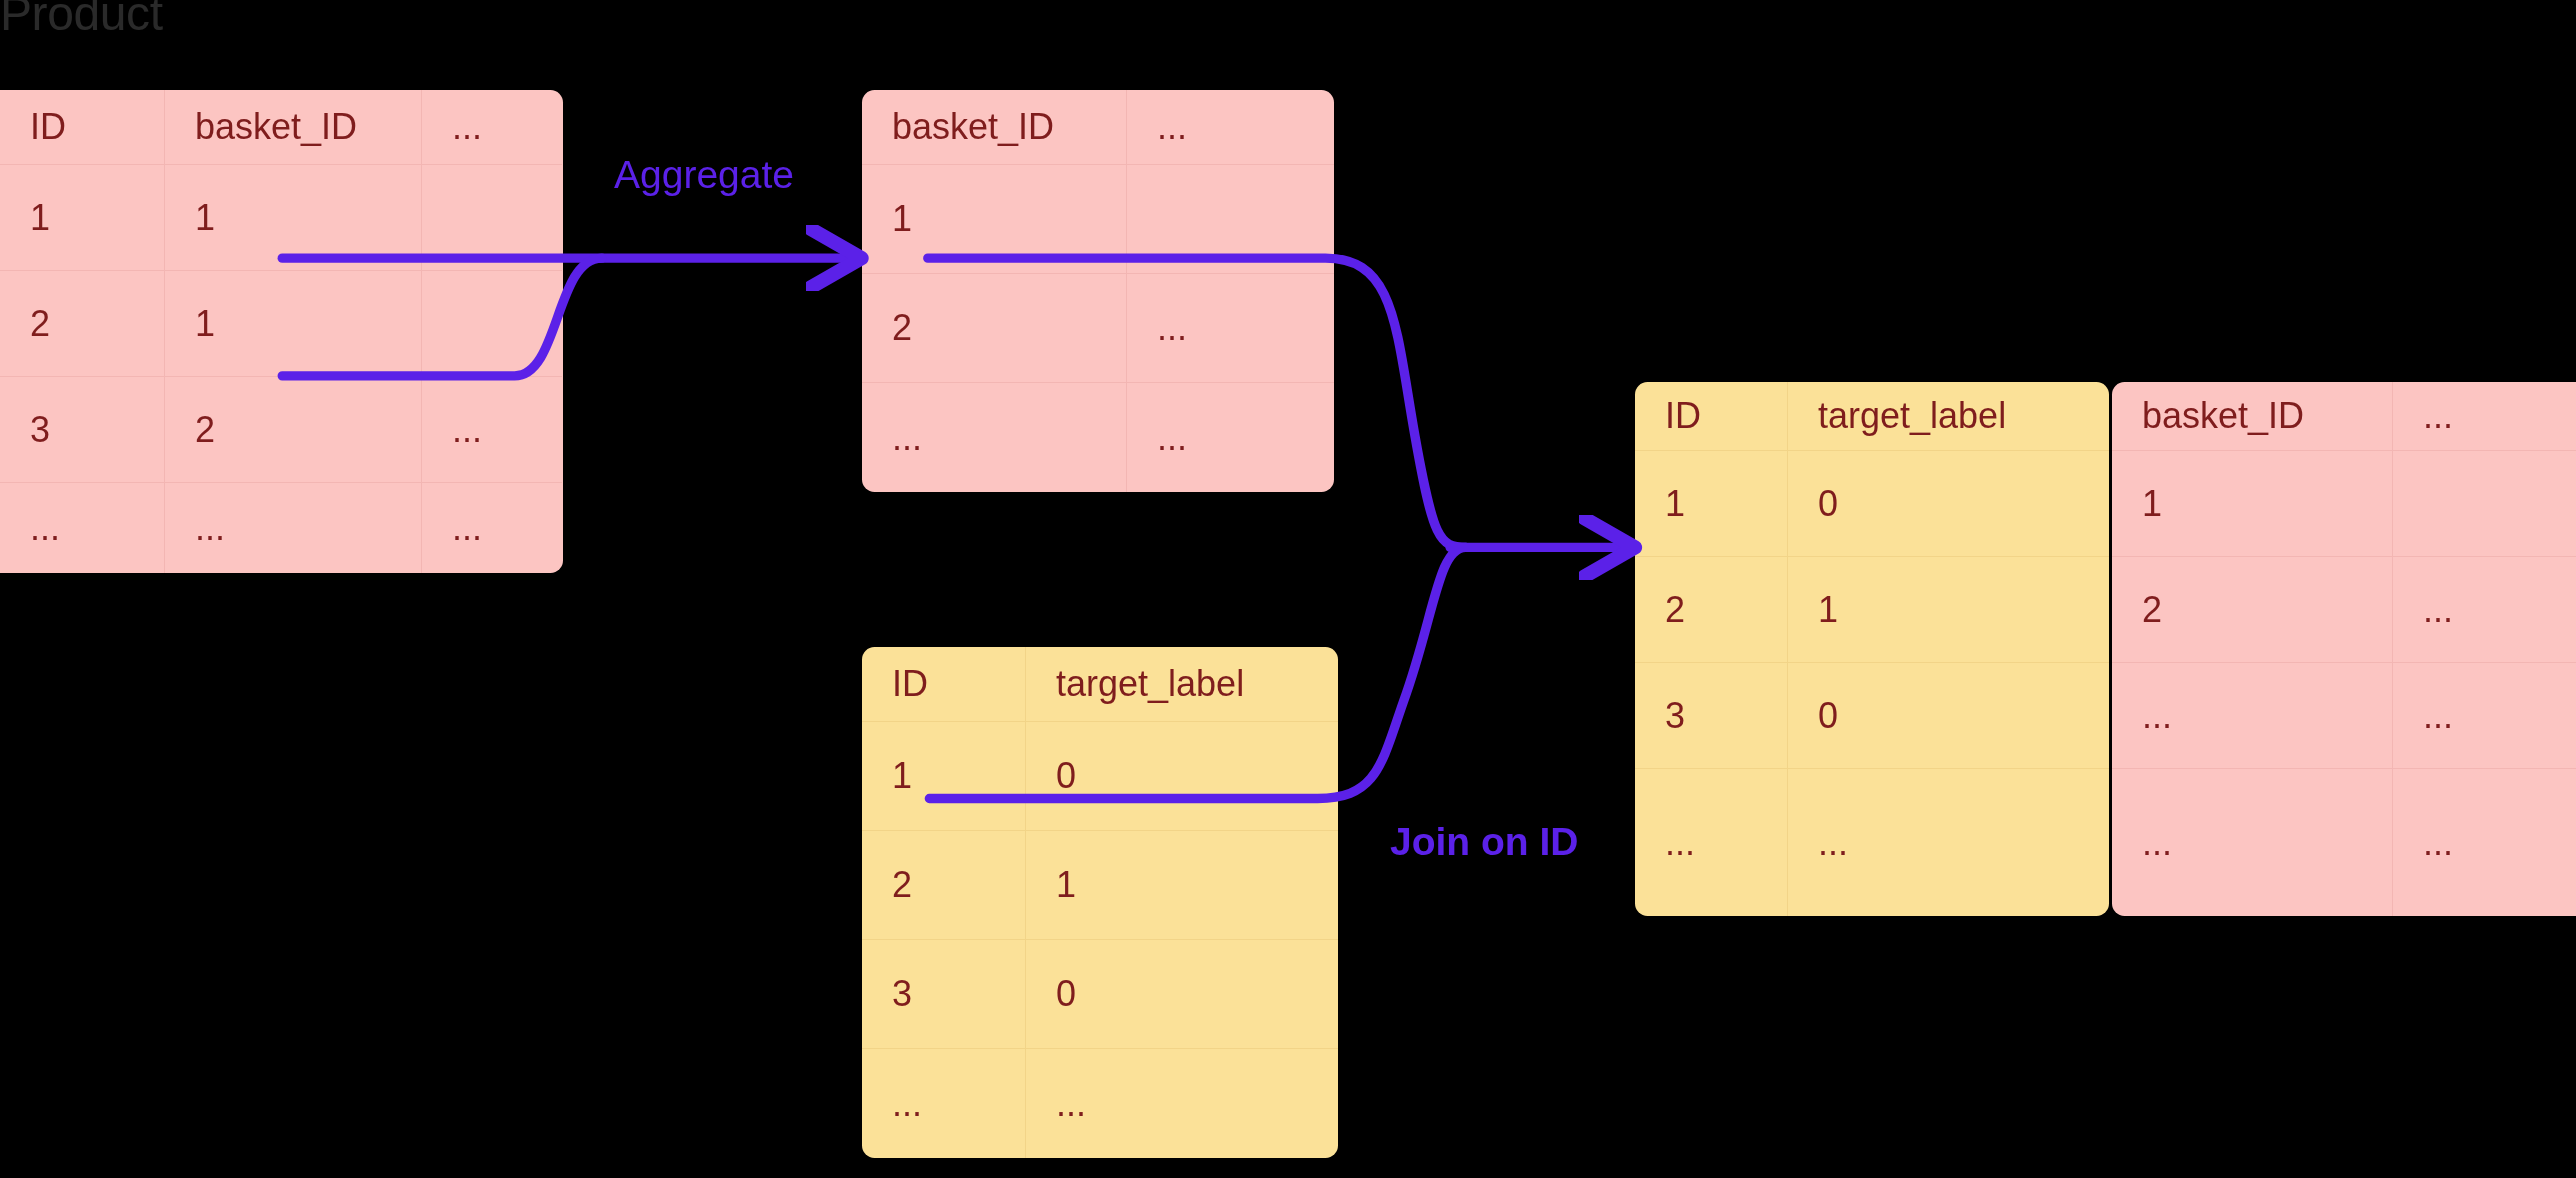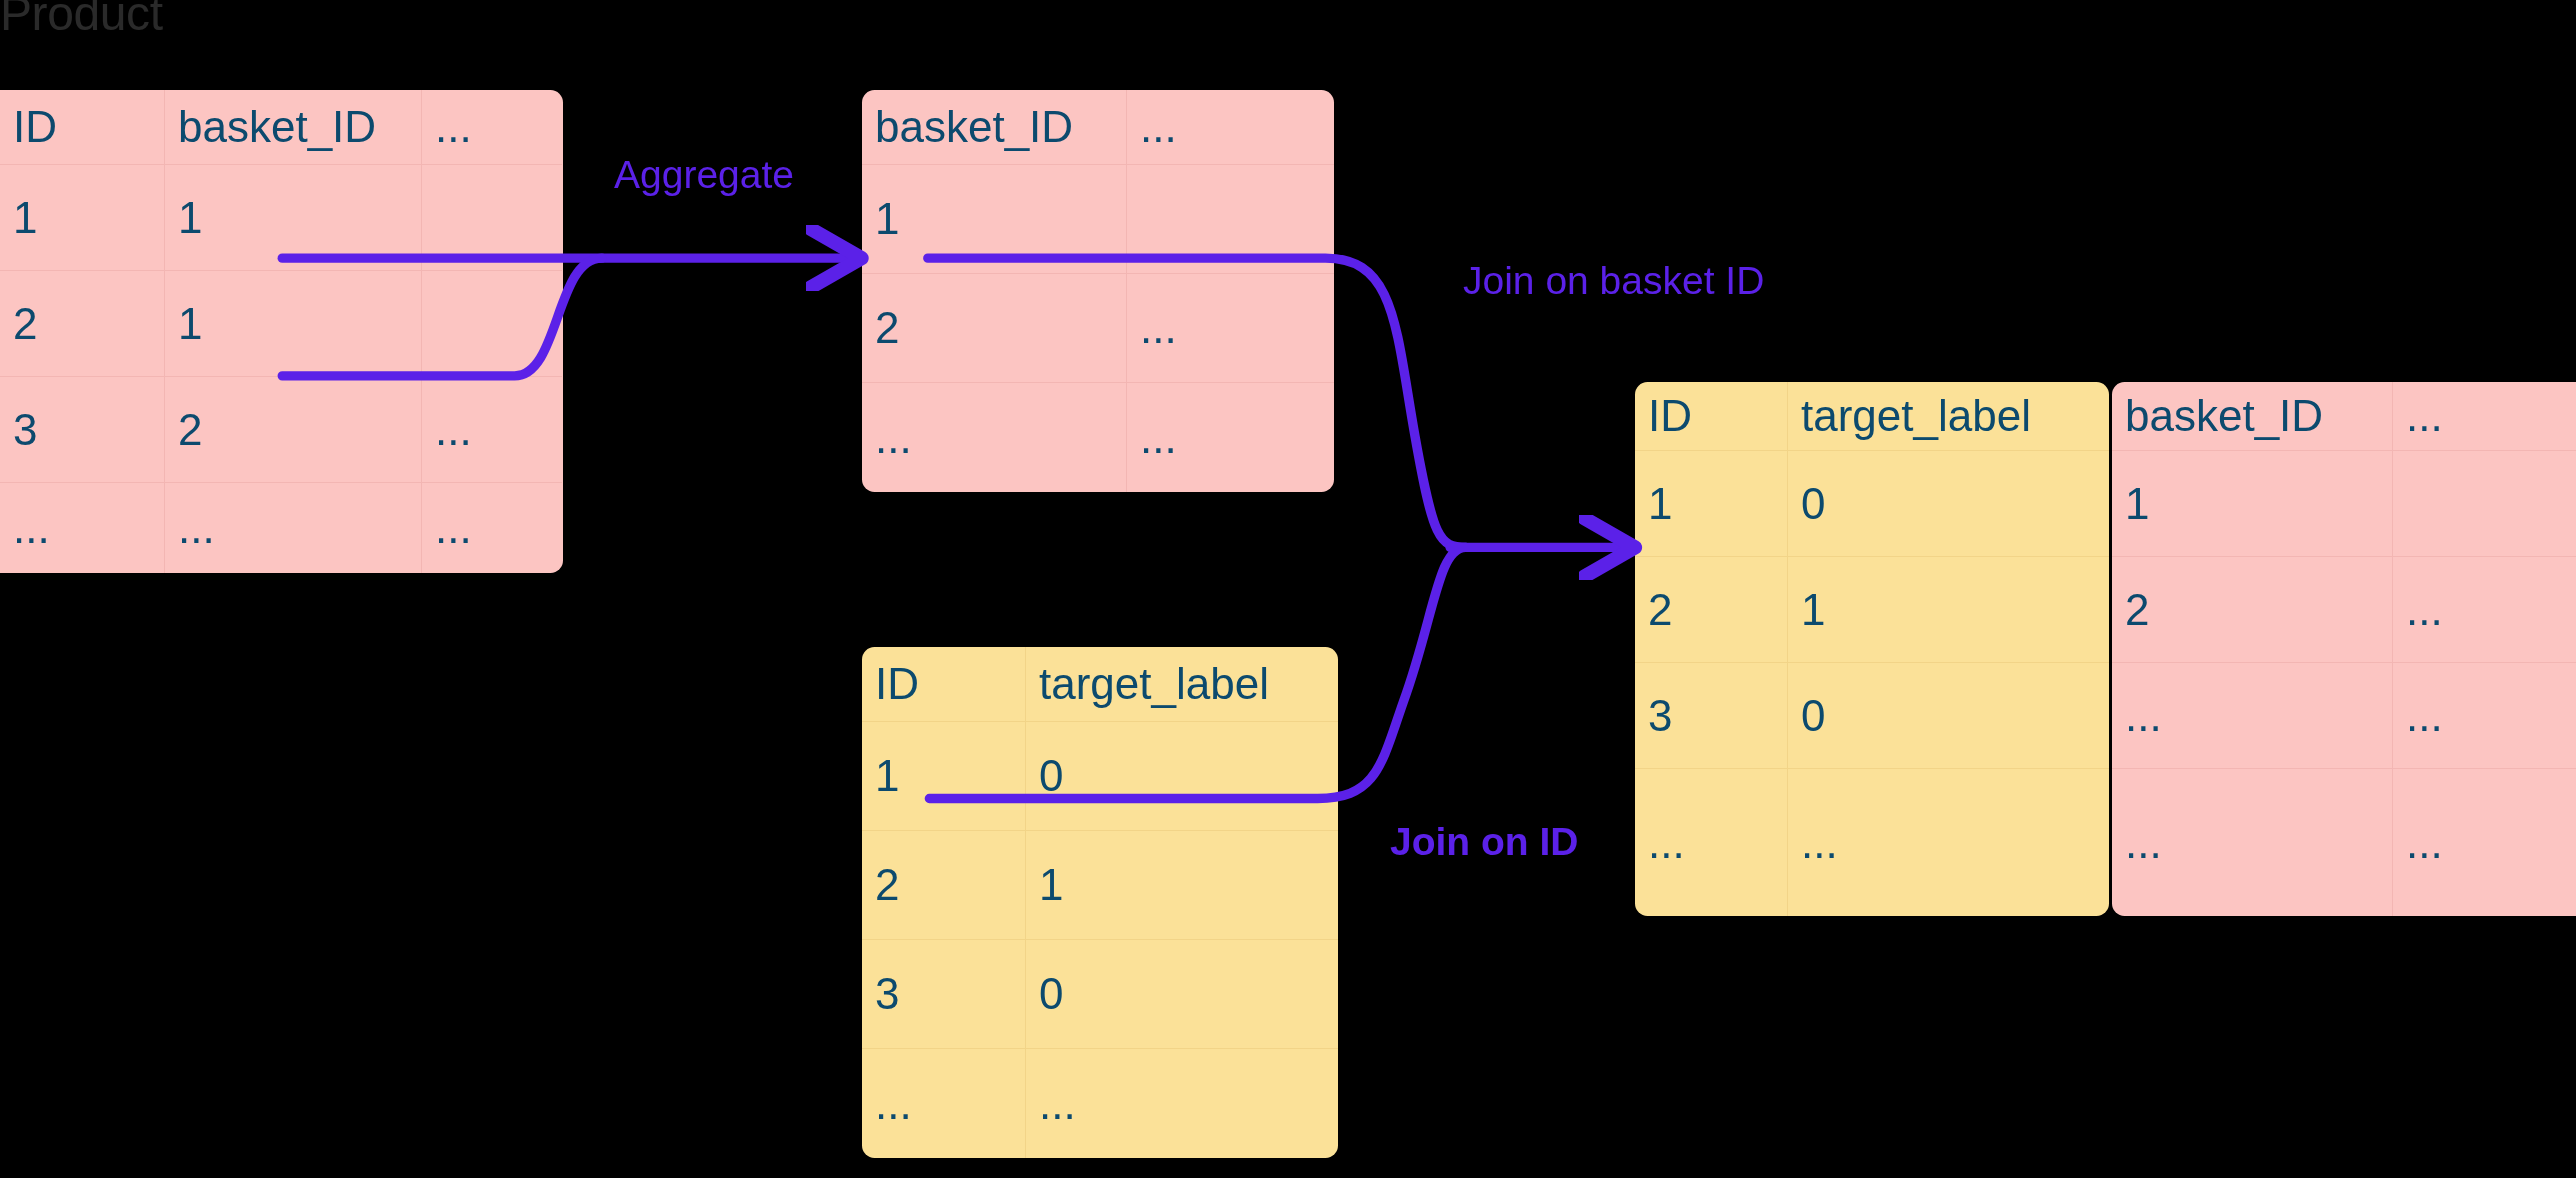--- a/index.html
+++ b/index.html
@@ -40,23 +40,23 @@
     position: absolute;
     display: grid;
     border-radius: 12.5px;
     overflow: hidden;
     box-sizing: border-box;
   }
   .tbl .cell {
     box-sizing: border-box;
     display: flex;
     align-items: center;
-    padding-left: 13px;
-    font-size: 44px;
-    color: #0c4a6e;
+    padding-left: 30px;
+    font-size: 36px;
+    color: #7f1d1d;
     white-space: nowrap;
     overflow: hidden;
   }
   .tbl .cell.hdr { }
 
   
   .pink { background: #FCC5C2; }
   .pink .cell { border-right: 1.6px solid #F3B6B3; border-bottom: 1.6px solid #F3B6B3; }
 
   
@@ -234,18 +234,17 @@
 
     <path d="M 1190,331 L 1700,331 C 1790,331 1790,420 1815,560 C 1838,690 1846,702 1880,702" fill="none" stroke="#5B21E8" stroke-width="12" stroke-linecap="round"></path>
 
     <path d="M 1192,1024 L 1690,1024 C 1766,1024 1772,980 1800,900 C 1840,790 1844,702 1880,702" fill="none" stroke="#5B21E8" stroke-width="12" stroke-linecap="round"></path>
 
     <path d="M 1860,702 L 2090,702" fill="none" stroke="#5B21E8" stroke-width="12" stroke-linecap="round" marker-end="url(#arrowhead)"></path>
   </svg>
 
   <div class="flow-label" id="label-aggregate">Aggregate</div>
 
-  <div class="flow-label" id="label-join-basket">Join on basket ID</div>
 
   <div class="flow-label" id="label-join-id">Join on ID</div>
 
 </div>
 
 
 </body></html>

